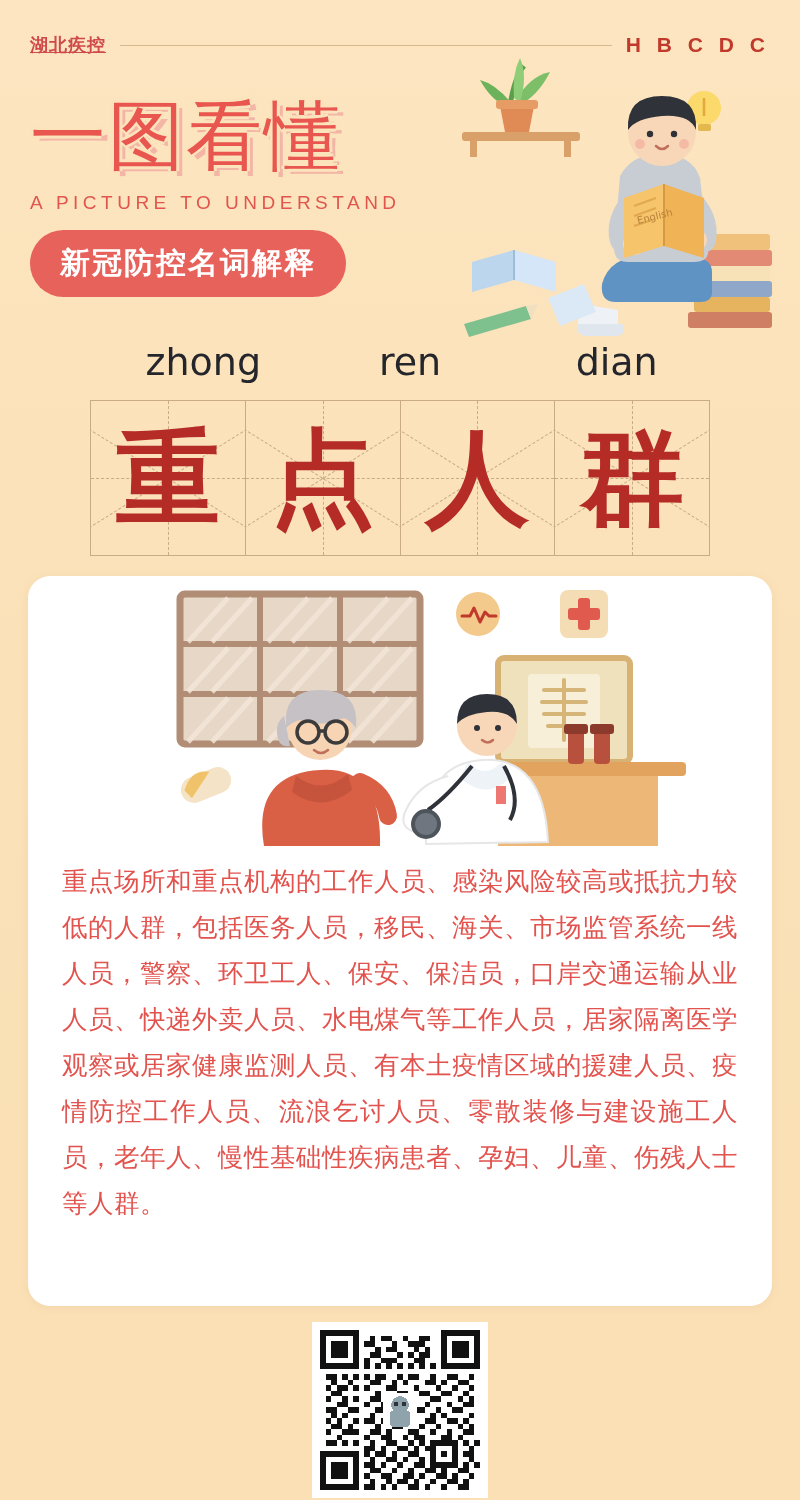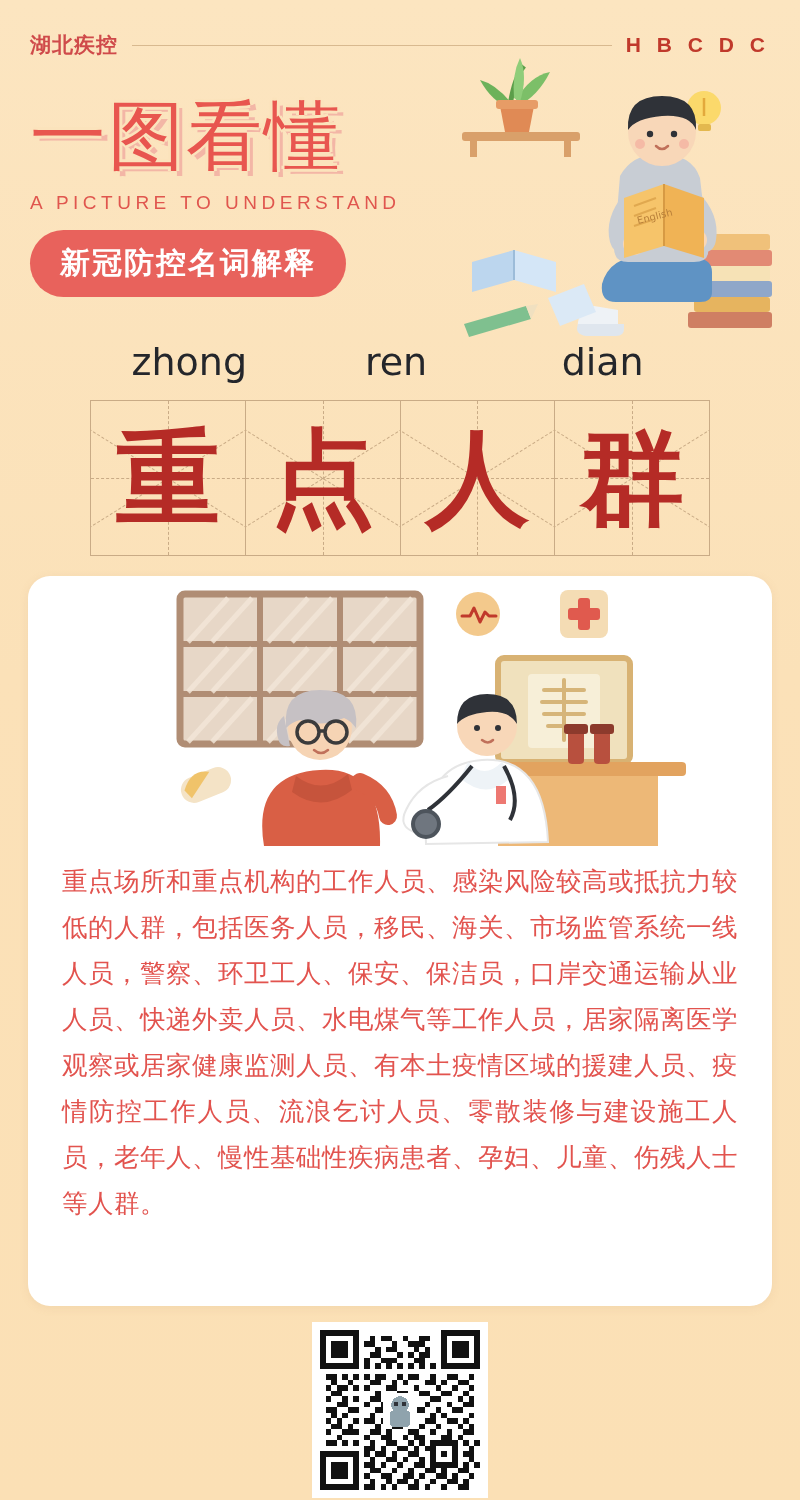--- a/index.html
+++ b/index.html
@@ -28,24 +28,25 @@
     top: 28px;
     left: 30px;
     right: 30px;
     height: 34px;
     display: flex;
     align-items: center;
     gap: 14px;
   }
   .brand-cn {
     color: #cf4a4a;
-    font-size: 21px;
+    font-size: 18px;
     font-weight: bold;
     letter-spacing: 1px;
     white-space: nowrap;
+    text-decoration: underline;
   }
   .brand-line {
     flex: 1;
     height: 1px;
     background: #d8b98f;
   }
   .brand-en {
     color: #c0392b;
     font-size: 21px;
     font-weight: bold;
@@ -99,21 +100,21 @@
     right: 18px;
     top: 48px;
     width: 330px;
     height: 300px;
   }
 
   
   .pinyin-row {
     position: absolute;
     top: 340px;
-    left: 86px;
+    left: 100px;
     width: 620px;
     display: flex;
     justify-content: space-between;
     align-items: flex-start;
   }
   .pinyin {
     font-size: 38px;
     color: #24262b;
     font-family: "DejaVu Sans", sans-serif;
     font-weight: 500;

